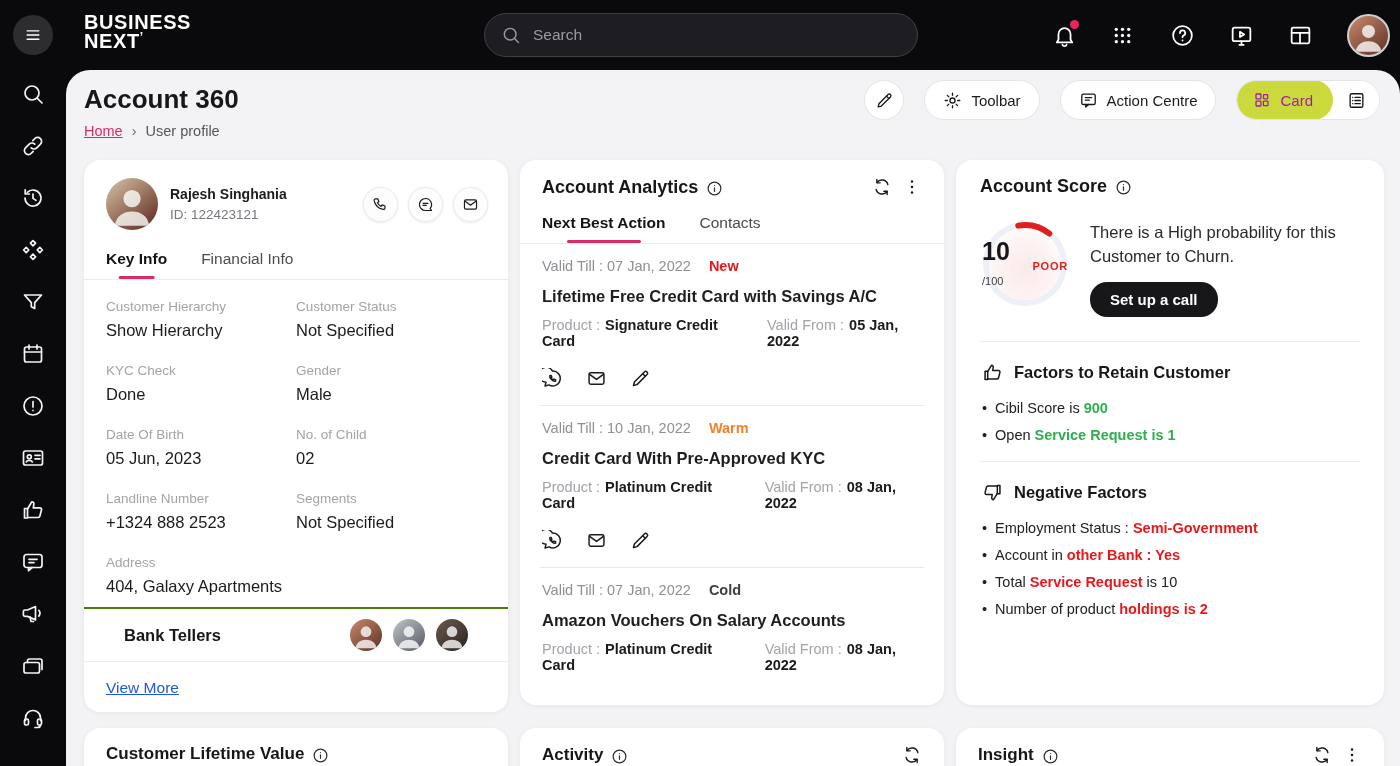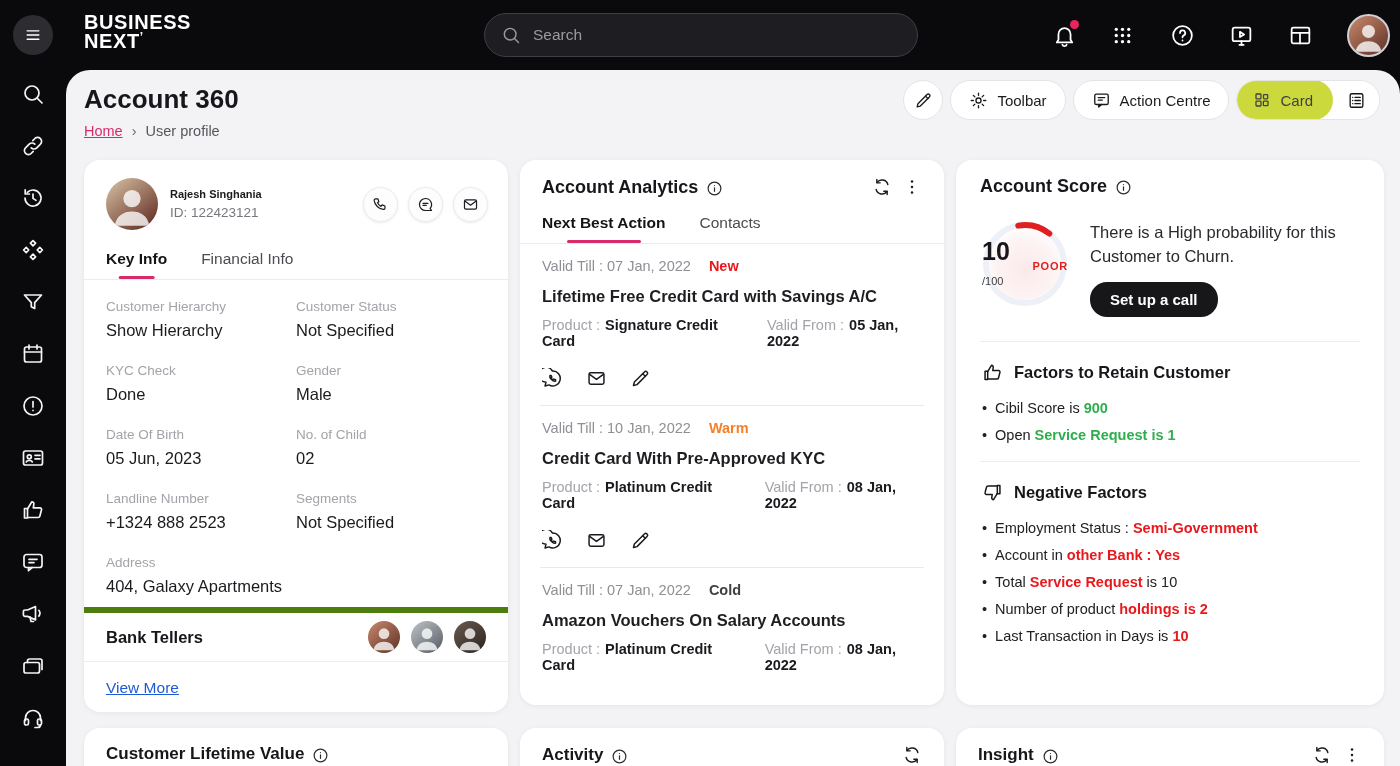--- a/index.html
+++ b/index.html
@@ -38,65 +38,65 @@
 
   
   .content { position:absolute; left:66px; top:70px; width:1334px; height:696px; background:#f3f3f5;
     border-radius:24px 24px 0 0; overflow:hidden; }
   .page-title { position:absolute; left:18px; top:14px; font-size:26px; font-weight:bold; color:#17171b; }
   .breadcrumb { position:absolute; left:18px; top:53px; font-size:14.5px; display:flex; gap:9px; align-items:center; }
   .bc-home { color:#d92b6b; text-decoration:underline; cursor:pointer; }
   .bc-sep { color:#6b6b72; }
   .bc-cur { color:#55555b; }
 
-  .head-actions { position:absolute; right:20px; top:10px; display:flex; gap:7px; }
+  .head-actions { position:absolute; right:20px; top:10px; display:flex; gap:20px; }
   .round-btn { width:40px; height:40px; border-radius:50%; background:#fff; border:1px solid #e4e4e7;
     display:flex; align-items:center; justify-content:center; color:#1b1b1f; cursor:pointer; }
   .pill-btn { height:40px; border-radius:20px; background:#fff; border:1px solid #e4e4e7; display:flex;
     align-items:center; gap:9px; padding:0 18px; font-size:15px; color:#1b1b1f; cursor:pointer; }
   .toggle-pill { height:40px; border-radius:20px; background:#fff; border:1px solid #e4e4e7; display:flex;
     align-items:center; overflow:hidden; }
   .toggle-card { height:40px; border-radius:20px; background:#ccd93d; display:flex; align-items:center;
-    gap:9px; padding:0 20px 0 16px; font-size:15px; color:#404040; border:none; cursor:pointer; }
+    gap:9px; padding:0 20px 0 16px; font-size:15px; color:#a21caf; border:none; cursor:pointer; }
   .toggle-list { width:46px; height:40px; background:#fff; border:none; display:flex; align-items:center;
     justify-content:center; color:#17171b; cursor:pointer; }
 
   .card { position:absolute; background:#fff; border-radius:16px; box-shadow:0 1px 5px rgba(20,20,30,.06); }
   #profile-card   { left:18px;  top:90px;  width:424px; height:552px; }
   #analytics-card { left:454px; top:90px;  width:424px; height:545px; overflow:hidden; }
   #score-card     { left:890px; top:90px;  width:428px; height:545px; }
   #clv-card       { left:18px;  top:658px; width:424px; height:120px; }
   #activity-card  { left:454px; top:658px; width:424px; height:120px; }
   #insight-card   { left:890px; top:658px; width:428px; height:120px; }
 
   .card-title-row { display:flex; align-items:center; gap:8px; padding:16px 20px 0 22px; }
   .card-title { font-size:18px; font-weight:bold; color:#17171b; }
   .info-i { color:#2c2c30; cursor:pointer; background:none; border:none; width:17px; height:17px; margin-top:2px; }
   .spacer { flex:1; }
   .ghost-btn { background:none; border:none; color:#1b1b1f; cursor:pointer; width:22px; height:22px; }
 
   
   .p-head { display:flex; align-items:center; padding:18px 20px 0 22px; gap:12px; }
   .av-main { width:52px; height:52px; }
-  .p-name { font-size:11px; font-weight:bold; color:#1b1b1f; }
+  .p-name { font-size:14px; font-weight:bold; color:#1b1b1f; }
   .p-id { font-size:13.5px; color:#77777d; margin-top:5px; }
   .p-contacts { margin-left:auto; display:flex; gap:10px; }
   .cbtn { width:35px; height:35px; border-radius:50%; background:#fdfdfe; border:1px solid #ebebee;
     box-shadow:0 1px 3px rgba(0,0,0,.08); display:flex; align-items:center; justify-content:center; color:#1b1b1f; cursor:pointer; }
   .tabs { display:flex; gap:34px; padding:20px 22px 0; border-bottom:1px solid #ececef; }
   .tab { font-size:15.5px; color:#4c4c52; padding-bottom:11px; position:relative; cursor:pointer; background:none; border:none; }
   .tab.active { color:#141418; font-weight:bold; }
   .tab.active::after { content:""; position:absolute; left:50%; transform:translateX(-50%); bottom:0;
     width:60%; height:3px; border-radius:2px; background:#d92b6b; }
   .fields { display:grid; grid-template-columns:1fr 1fr; padding:19px 22px 0; height:331px; overflow:hidden; }
   .field { margin-bottom:23px; }
   .f-label { font-size:13.5px; color:#a3a3a9; margin-bottom:7px; }
   .f-value { font-size:16.5px; color:#1b1b1f; font-weight:400; }
-  .bank-bar { position:absolute; left:0; top:447px; width:100%; height:55px; border-top:6px solid #4d7c0f;
-    border-bottom:1px solid #ededf0; display:flex; align-items:center; padding:0 22px; }
+  .bank-bar { position:absolute; left:0; top:447px; width:100%; height:55px; border-top:2px solid #4d7c0f;
+    border-bottom:1px solid #ededf0; display:flex; align-items:center; padding:0 40px; }
   .bank-title { font-size:16.5px; font-weight:bold; color:#17171b; }
   .tellers { margin-left:auto; display:flex; gap:11px; }
   .av-teller { width:32px; height:32px; cursor:pointer; }
   .view-more-row { position:absolute; left:0; top:503px; width:100%; padding:16px 22px; }
   .view-more { font-size:15.5px; color:#1f5ad6; text-decoration:underline; cursor:pointer; background:none; border:none; }
 
   
   .nba-item { margin:0 20px; padding:14px 2px 0; border-bottom:1px solid #e9e9ec; }
   .nba-item:last-child { border-bottom:none; }
   .nba-meta { font-size:14.5px; color:#8f8f95; display:flex; gap:18px; }
@@ -620,21 +620,20 @@
           <path d="M20.5 13.5h-3V4h3z"></path>
           <path d="M17.5 13l-4.3 7.2c-1.5 0-2.3-1-2-2.5l.5-3.5H5c-1 0-1.8-1-1.5-2l1.6-6.2c.2-.9 1-1.5 1.9-1.5h10.5"></path>
         </svg>
       <span>Negative Factors</span>
     </div>
     <div class="fact-list">
       <div class="fact"><span>Employment Status : </span><span class="hl-neg">Semi-Government</span><span></span></div>
       <div class="fact"><span>Account in </span><span class="hl-neg">other Bank : Yes</span><span></span></div>
       <div class="fact"><span>Total </span><span class="hl-neg">Service Request</span><span> is 10</span></div>
       <div class="fact"><span>Number of product </span><span class="hl-neg">holdings is 2</span><span></span></div>
-      <div class="fact"><span>Last Transaction in Days is </span><span class="hl-neg">10</span><span></span></div>
     </div>
   </section>
 
   <section class="card" id="clv-card">
     <div class="card-title-row">
       <span class="card-title mini-title">Customer Lifetime Value</span>
       <button class="info-i">
           <svg class="ic" width="17" height="17" viewBox="0 0 24 24">
             <circle cx="12" cy="12" r="9"></circle>
             <line x1="12" y1="11" x2="12" y2="16"></line>

